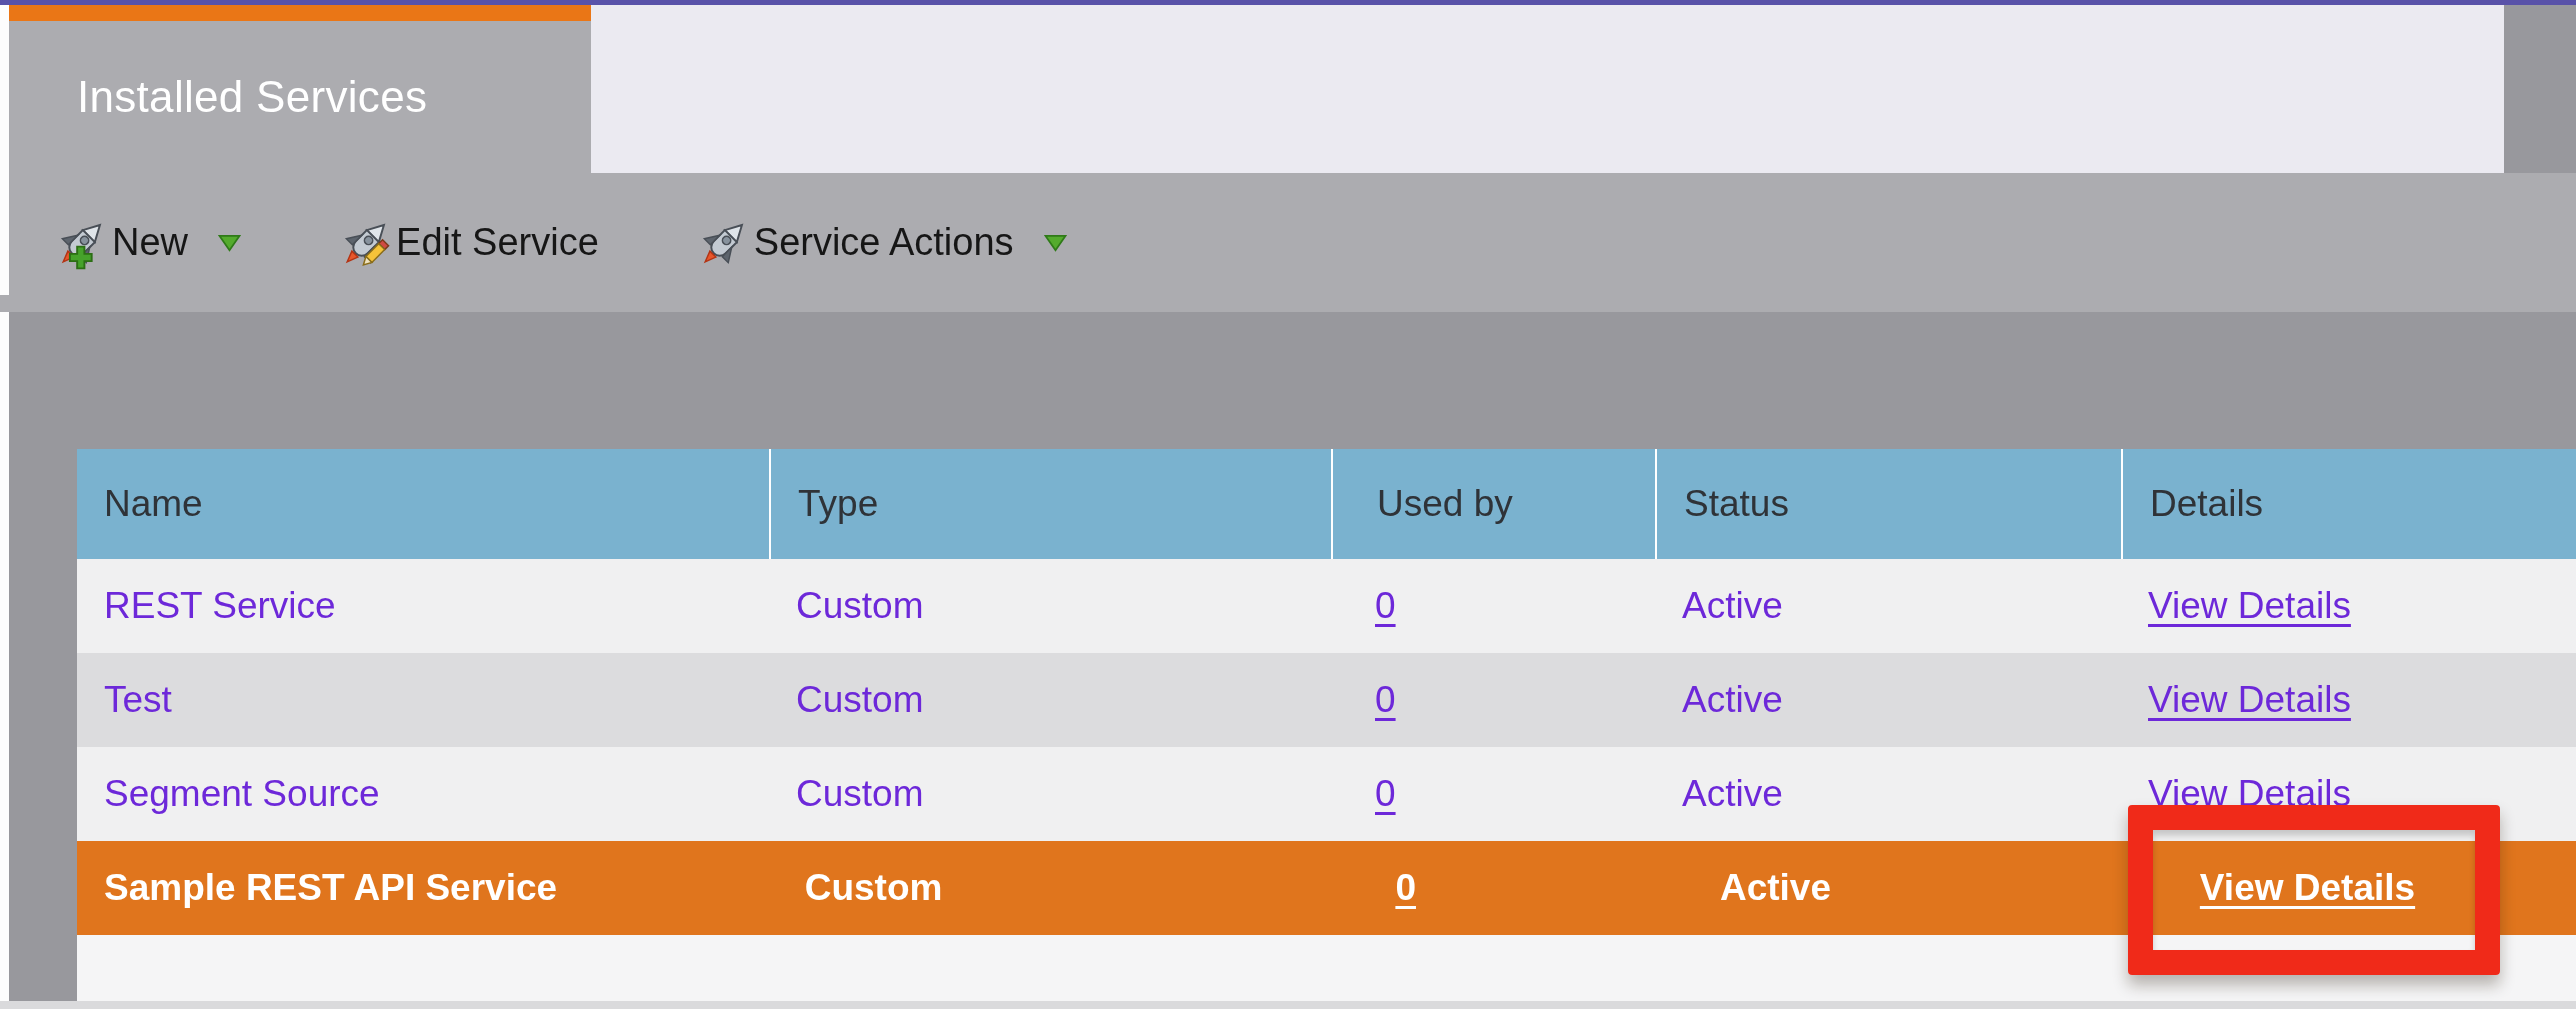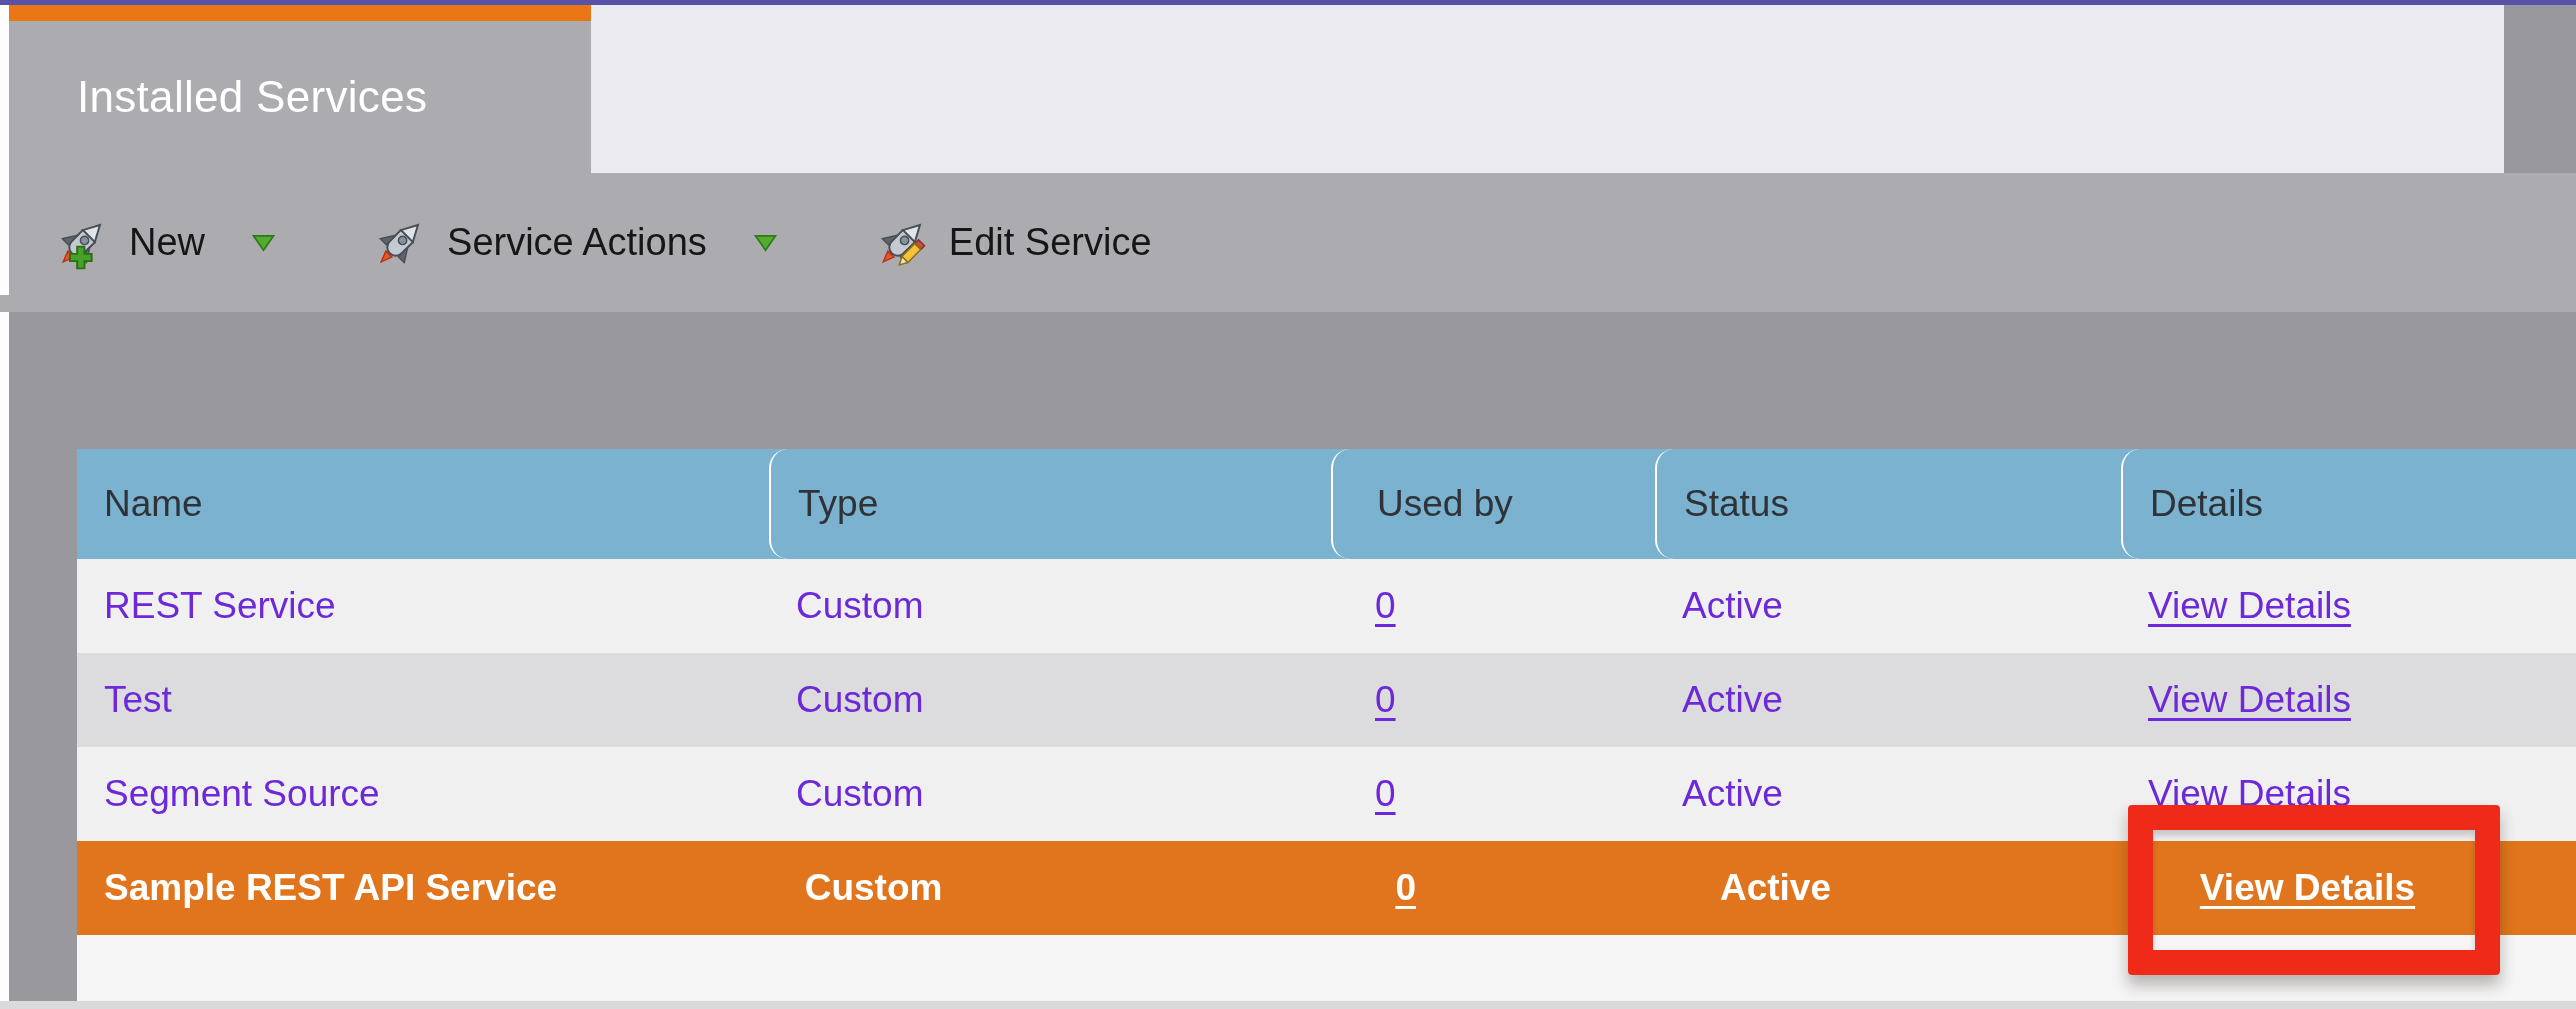--- a/index.html
+++ b/index.html
@@ -21,30 +21,30 @@
     position:absolute;left:9px;top:0;width:582px;height:168px;background:#acacb0;
     display:flex;align-items:center;padding-top:16.4px;box-sizing:border-box;
   }
   .tab-accent{position:absolute;left:0;top:0;width:100%;height:16.4px;background:#ea7616;}
   .tab-label{color:#ffffff;font-size:44px;letter-spacing:0.3px;padding-left:68px;white-space:nowrap;}
   
   .toolbar{
     position:absolute;left:0;top:173px;width:2576px;height:139px;background:#acacb0;
     display:flex;align-items:center;gap:96px;padding-left:53px;box-sizing:border-box;
   }
-  .tb-btn{display:flex;align-items:center;gap:18px;cursor:pointer;}
+  .tb-btn{display:flex;align-items:center;gap:1px;cursor:pointer;}
   .tb-btn .lbl{color:#161616;font-size:38px;white-space:nowrap;}
   .tb-btn svg.icon{display:block;}
   .caret{margin-left:29px;display:block;}
   
   .services-table{position:absolute;left:77px;top:449px;width:2499px;overflow:hidden;}
   .thead{display:flex;height:110px;background:#7ab2cf;}
   .hcell{
     display:flex;align-items:center;box-sizing:border-box;padding-left:27px;
-    color:#2f3338;font-size:37px;cursor:pointer;border-radius:19px;
+    color:#2f3338;font-size:37px;cursor:pointer;
   }
   .hcell + .hcell{border-left:2.7px solid #ffffff;}
   .trow{display:flex;height:94px;}
   .trow.r-light{background:#f0f0f1;}
   .trow.r-dark{background:#dcdcde;}
   .trow.r-highlight{background:#e0751d;gap:24px;}
   .cell{
     display:flex;align-items:center;box-sizing:border-box;padding-left:27px;
     color:#6d28d9;font-size:37px;white-space:nowrap;
   }
@@ -105,44 +105,44 @@
     <div class="tb-btn">
       <svg class="icon" viewBox="0 0 48 48" width="58" height="58">
         <g transform="rotate(45 24 24)">
           <polygon points="24,3 31,16 17,16" fill="#dfe4e9" stroke="#494f57" stroke-width="1.6"></polygon>
           <path d="M17 16 h14 v13 a7 7 0 0 1 -14 0 z" fill="#c3cad2" stroke="#494f57" stroke-width="1.6"></path>
           <circle cx="24" cy="21" r="3.4" fill="#87929d" stroke="#494f57" stroke-width="1.3"></circle>
           <polygon points="17,22 10,33 17,33" fill="#5d646d" stroke="#494f57" stroke-width="1.2"></polygon>
           <polygon points="31,22 38,33 31,33" fill="#5d646d" stroke="#494f57" stroke-width="1.2"></polygon>
           <polygon points="20.5,37 27.5,37 24,46" fill="#e8562a" stroke="#b33414" stroke-width="1.2"></polygon>
         </g>
-      </svg>
-      <span class="lbl">Service Actions</span>
-      <svg class="caret" viewBox="0 0 32 24" width="23" height="18">
-        <polygon points="2,2 30,2 16,22" fill="#54ab2d" stroke="#2f7a18" stroke-width="2.4"></polygon>
-      </svg>
+        <g transform="rotate(45 31 33)">
+          <rect x="27.5" y="20" width="7" height="4.5" fill="#cf4a42" stroke="#7c3a1a" stroke-width="1.2"></rect>
+          <rect x="27.5" y="24.5" width="7" height="15" fill="#f5c33a" stroke="#8a6d1a" stroke-width="1.2"></rect>
+          <polygon points="27.5,39.5 34.5,39.5 31,46" fill="#f0e3c0" stroke="#8a6d1a" stroke-width="1.2"></polygon>
+        </g>
+      </svg>
+      <span class="lbl">Edit Service</span>
     </div>
 
     <div class="tb-btn">
       <svg class="icon" viewBox="0 0 48 48" width="58" height="58">
         <g transform="rotate(45 24 24)">
           <polygon points="24,3 31,16 17,16" fill="#dfe4e9" stroke="#494f57" stroke-width="1.6"></polygon>
           <path d="M17 16 h14 v13 a7 7 0 0 1 -14 0 z" fill="#c3cad2" stroke="#494f57" stroke-width="1.6"></path>
           <circle cx="24" cy="21" r="3.4" fill="#87929d" stroke="#494f57" stroke-width="1.3"></circle>
           <polygon points="17,22 10,33 17,33" fill="#5d646d" stroke="#494f57" stroke-width="1.2"></polygon>
           <polygon points="31,22 38,33 31,33" fill="#5d646d" stroke="#494f57" stroke-width="1.2"></polygon>
           <polygon points="20.5,37 27.5,37 24,46" fill="#e8562a" stroke="#b33414" stroke-width="1.2"></polygon>
         </g>
-        <g transform="rotate(45 31 33)">
-          <rect x="27.5" y="20" width="7" height="4.5" fill="#cf4a42" stroke="#7c3a1a" stroke-width="1.2"></rect>
-          <rect x="27.5" y="24.5" width="7" height="15" fill="#f5c33a" stroke="#8a6d1a" stroke-width="1.2"></rect>
-          <polygon points="27.5,39.5 34.5,39.5 31,46" fill="#f0e3c0" stroke="#8a6d1a" stroke-width="1.2"></polygon>
-        </g>
-      </svg>
-      <span class="lbl">Edit Service</span>
+      </svg>
+      <span class="lbl">Service Actions</span>
+      <svg class="caret" viewBox="0 0 32 24" width="23" height="18">
+        <polygon points="2,2 30,2 16,22" fill="#54ab2d" stroke="#2f7a18" stroke-width="2.4"></polygon>
+      </svg>
     </div>
 
   </div>
 
   <div class="gutter-seg gutter-top"></div>
   <div class="gutter-seg gutter-bottom"></div>
 
   <div class="services-table">
     <div class="thead">
       <div class="hcell col-name">Name</div>

